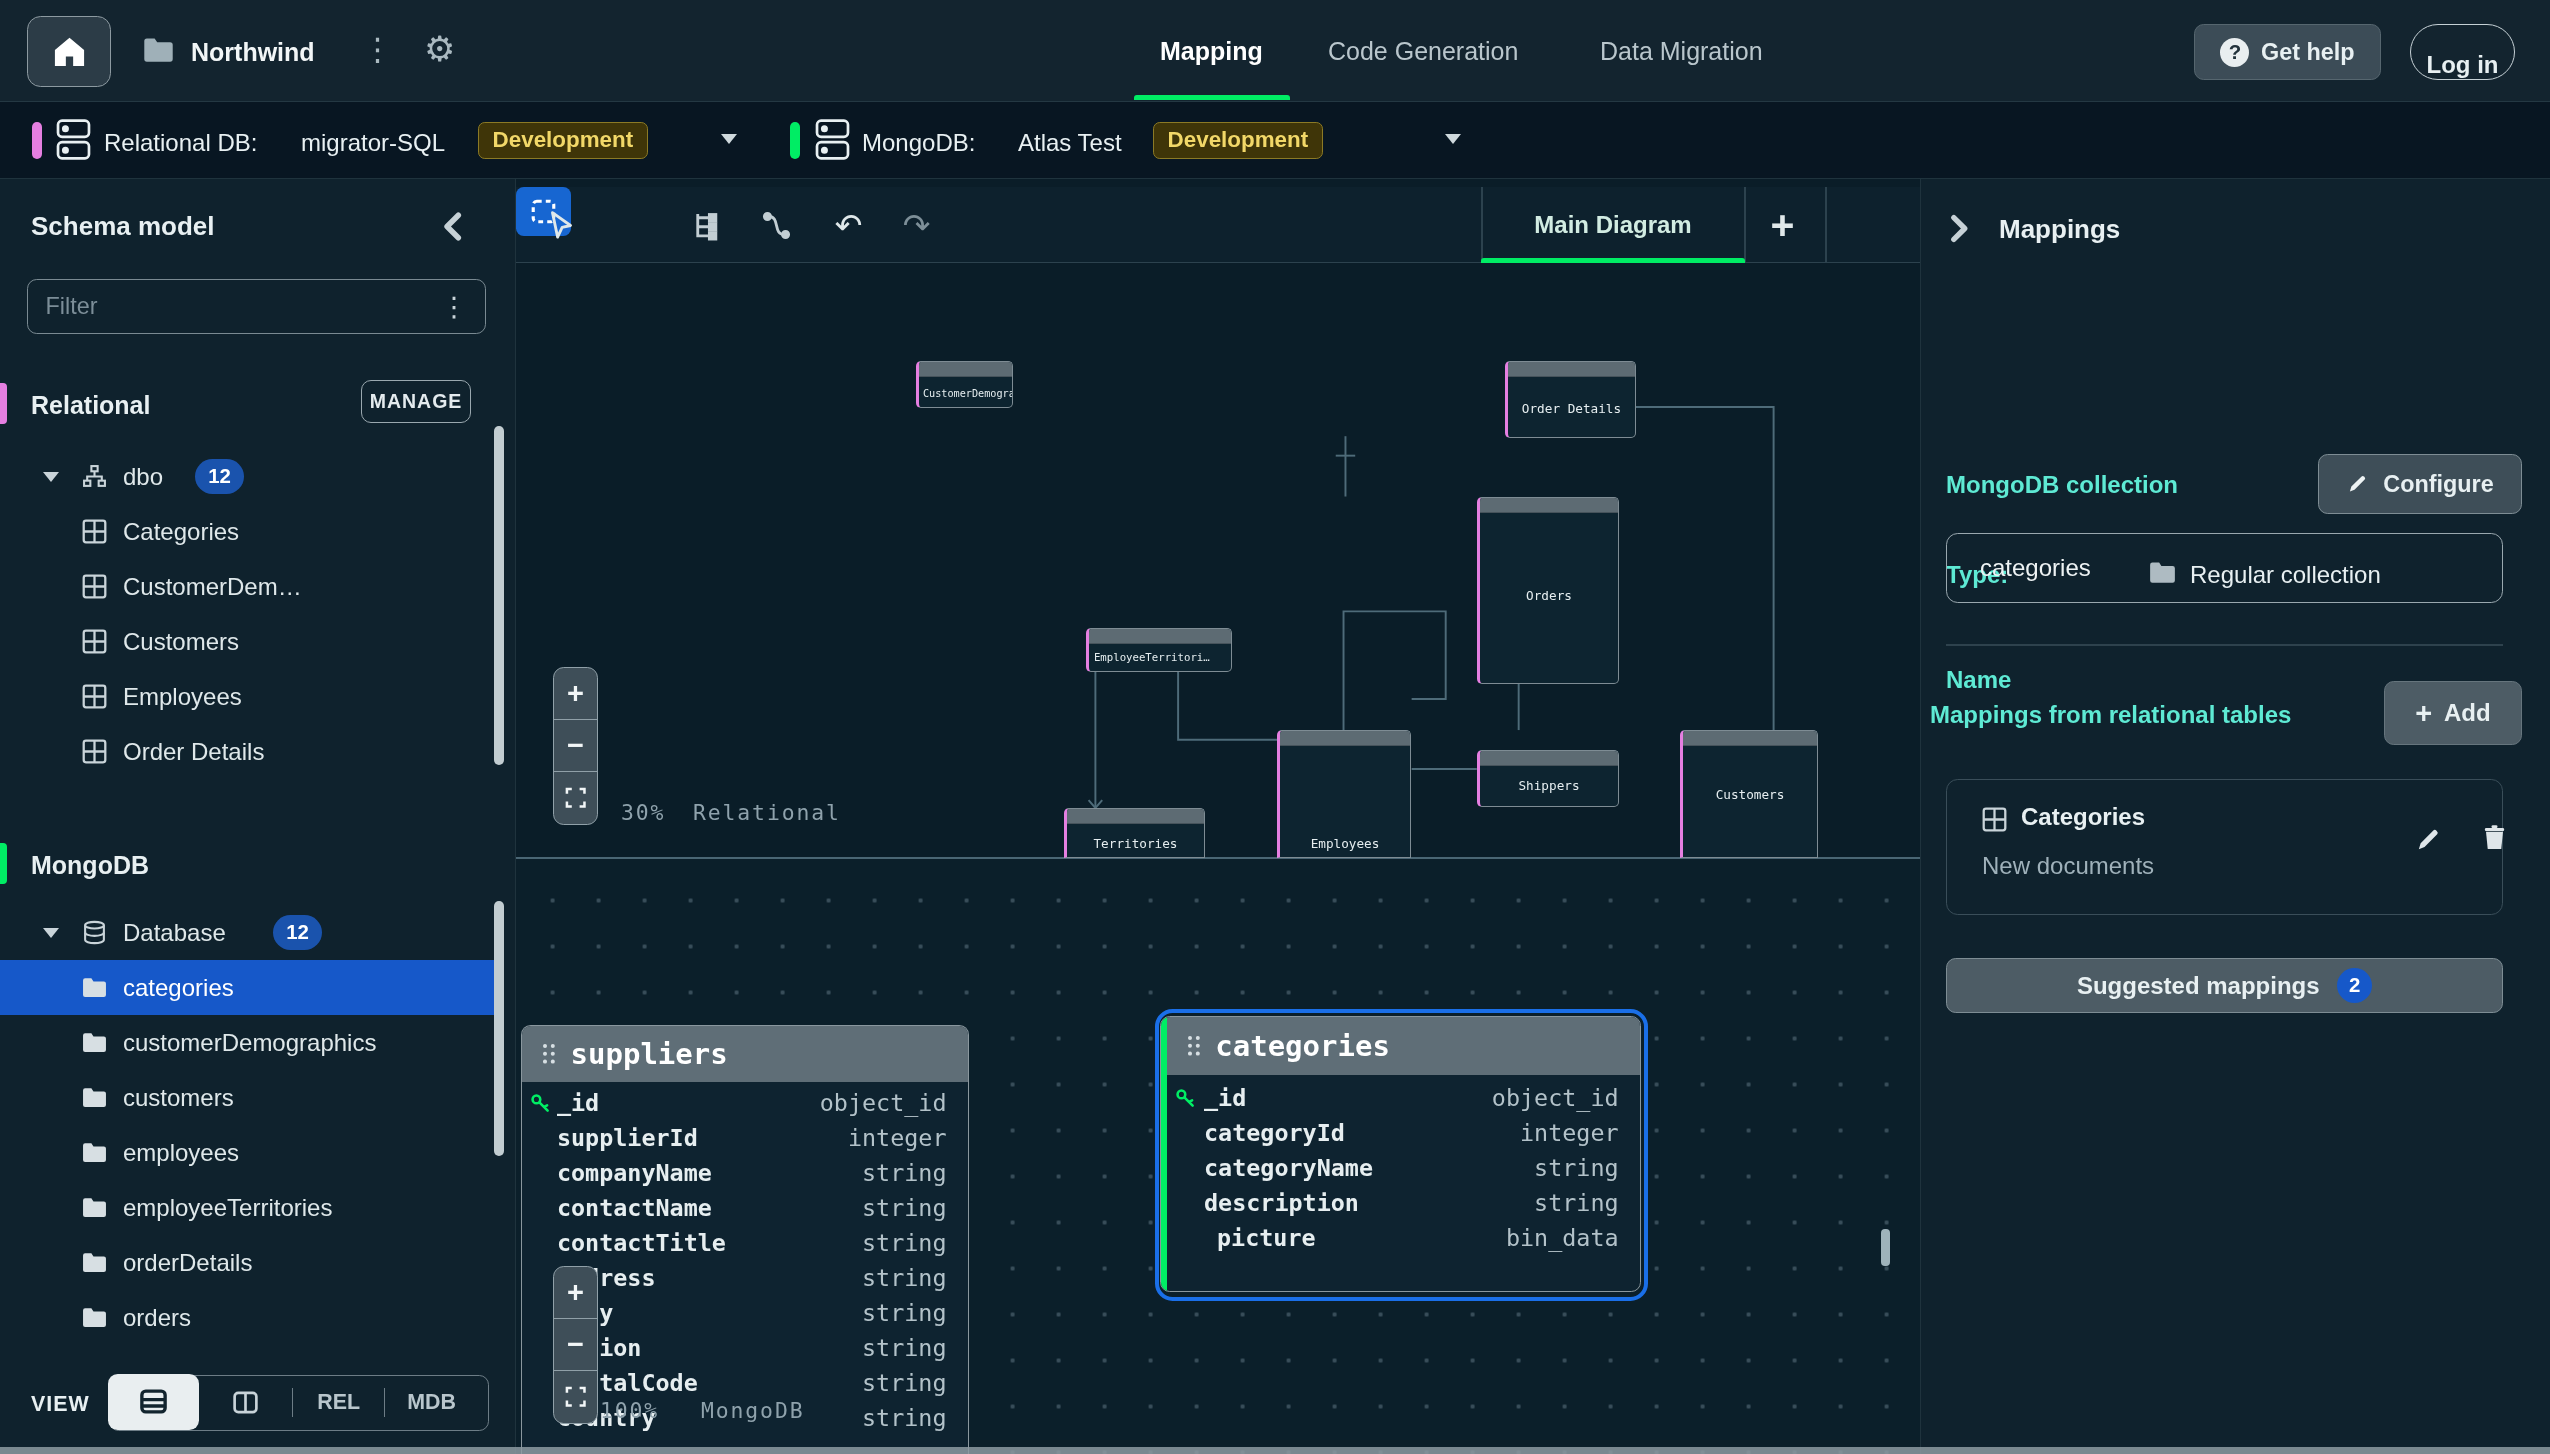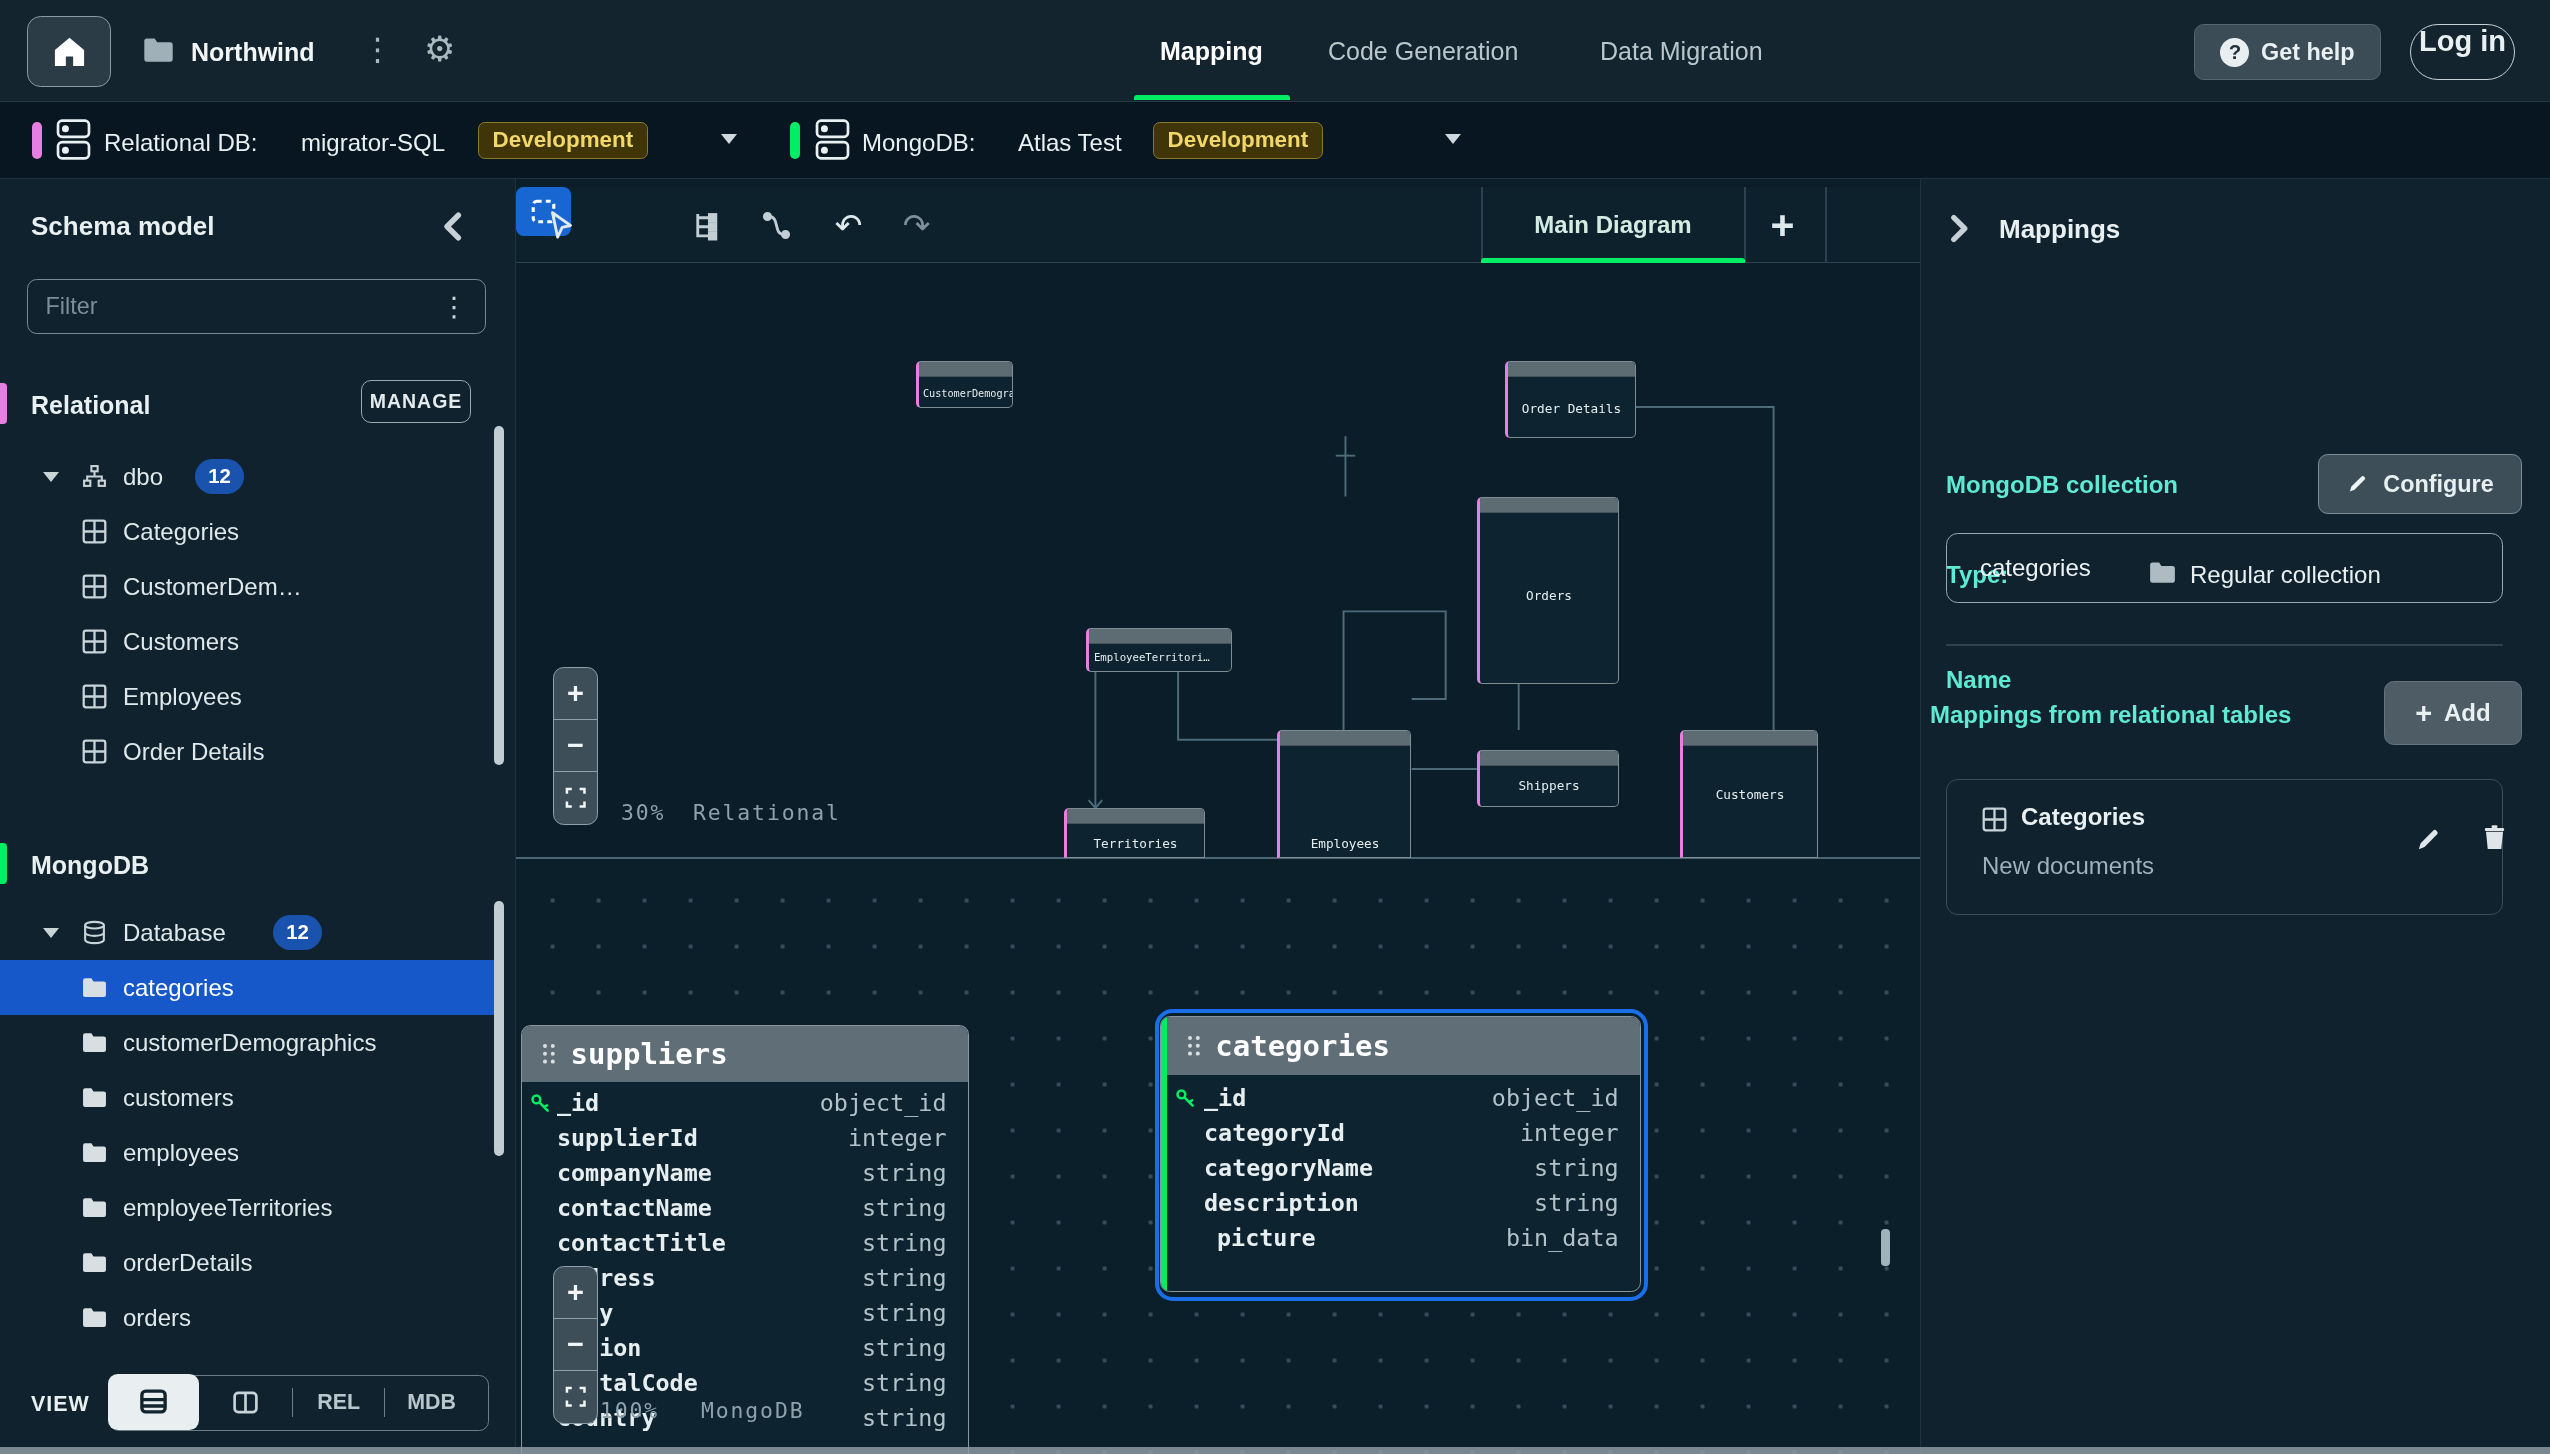--- a/index.html
+++ b/index.html
@@ -18,21 +18,21 @@
   .projname{font-size:25px;font-weight:bold;color:#f2f6f7}
   .iconbtn{color:#aab9c0;display:flex;align-items:center;justify-content:center}
   .tab{font-size:25px;color:#b9c6cc;position:absolute;top:37px;white-space:nowrap}
   .tab.active{color:#ffffff;font-weight:bold}
   .tabline{background:var(--green);height:4.9px;border-radius:2.9px 2.9px 0 0}
   .gethelp{left:2194px;top:24px;width:187px;height:56px;background:#3c4c57;border-radius:9.7px;
     display:flex;align-items:center;justify-content:center;gap:11.7px;font-size:23.4px;font-weight:bold;border:1px solid #56666f}
   .qcircle{width:29px;height:29px;border-radius:50%;background:#e9eef0;color:#22323c;font-size:20.4px;
     font-weight:bold;display:flex;align-items:center;justify-content:center}
   .login{left:2410px;top:24px;width:105px;height:56px;border:1.9px solid #c6d1d6;border-radius:28px;
-    display:flex;align-items:flex-start;justify-content:center;font-size:29px;font-weight:bold}
+    display:flex;align-items:flex-end;justify-content:center;font-size:24px;font-weight:bold}
   
   .connbar{left:0;top:102px;width:2550px;height:77px;background:#081622;border-bottom:1px solid #1f333d}
   .connpill{width:9.7px;height:37px;border-radius:4.9px}
   .conntext{font-size:24px;color:#e8f0f2}
   .devbadge{background:var(--devbg);color:var(--devtext);border:1.9px solid var(--devborder);
     border-radius:6.8px;font-size:22.4px;font-weight:bold;padding:4.9px 13.6px;white-space:nowrap}
   .caret{width:0;height:0;border-left:8.8px solid transparent;border-right:8.8px solid transparent;
     border-top:10.7px solid #cfd9dd}
   
   .sidebar{left:0;top:179px;width:516px;height:1275px;background:#0f222d;border-right:1px solid #1f333d}
@@ -666,16 +666,20 @@
     </div>
     <div class="abs" style="left:533px;top:43px">
       <svg width="29" height="29" viewBox="0 0 24 24" fill="#dfe6e9">
           <path d="M5 7.5 H19 L17.6 21.5 H6.4 Z"></path>
           <rect x="4" y="4.2" width="16" height="2.6" rx="1.2"></rect>
           <rect x="9.5" y="1.8" width="5" height="2.6" rx="1.2"></rect>
         </svg>
     </div>
   </div>
 
+  <div class="abs suggested">
+    <span>Suggested mappings</span>
+    <span class="numcircle">2</span>
+  </div>
 </div>
 
 <div class="abs bottomstrip"></div>
 
 
 </body></html>

